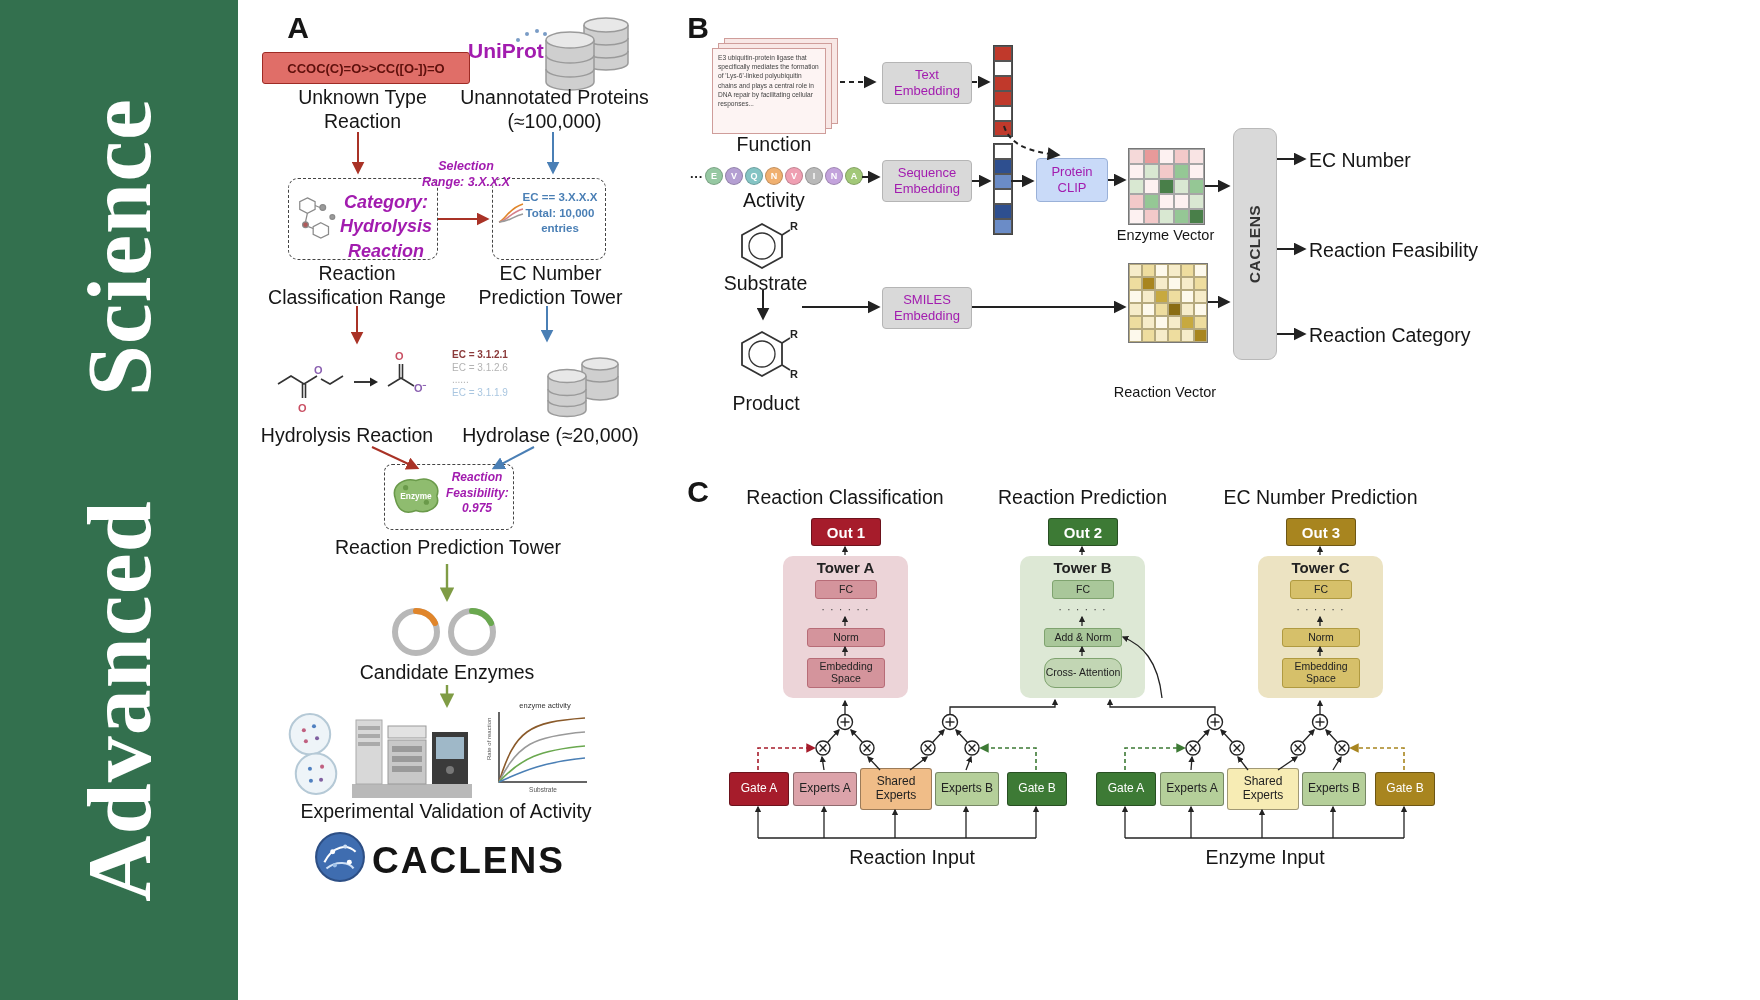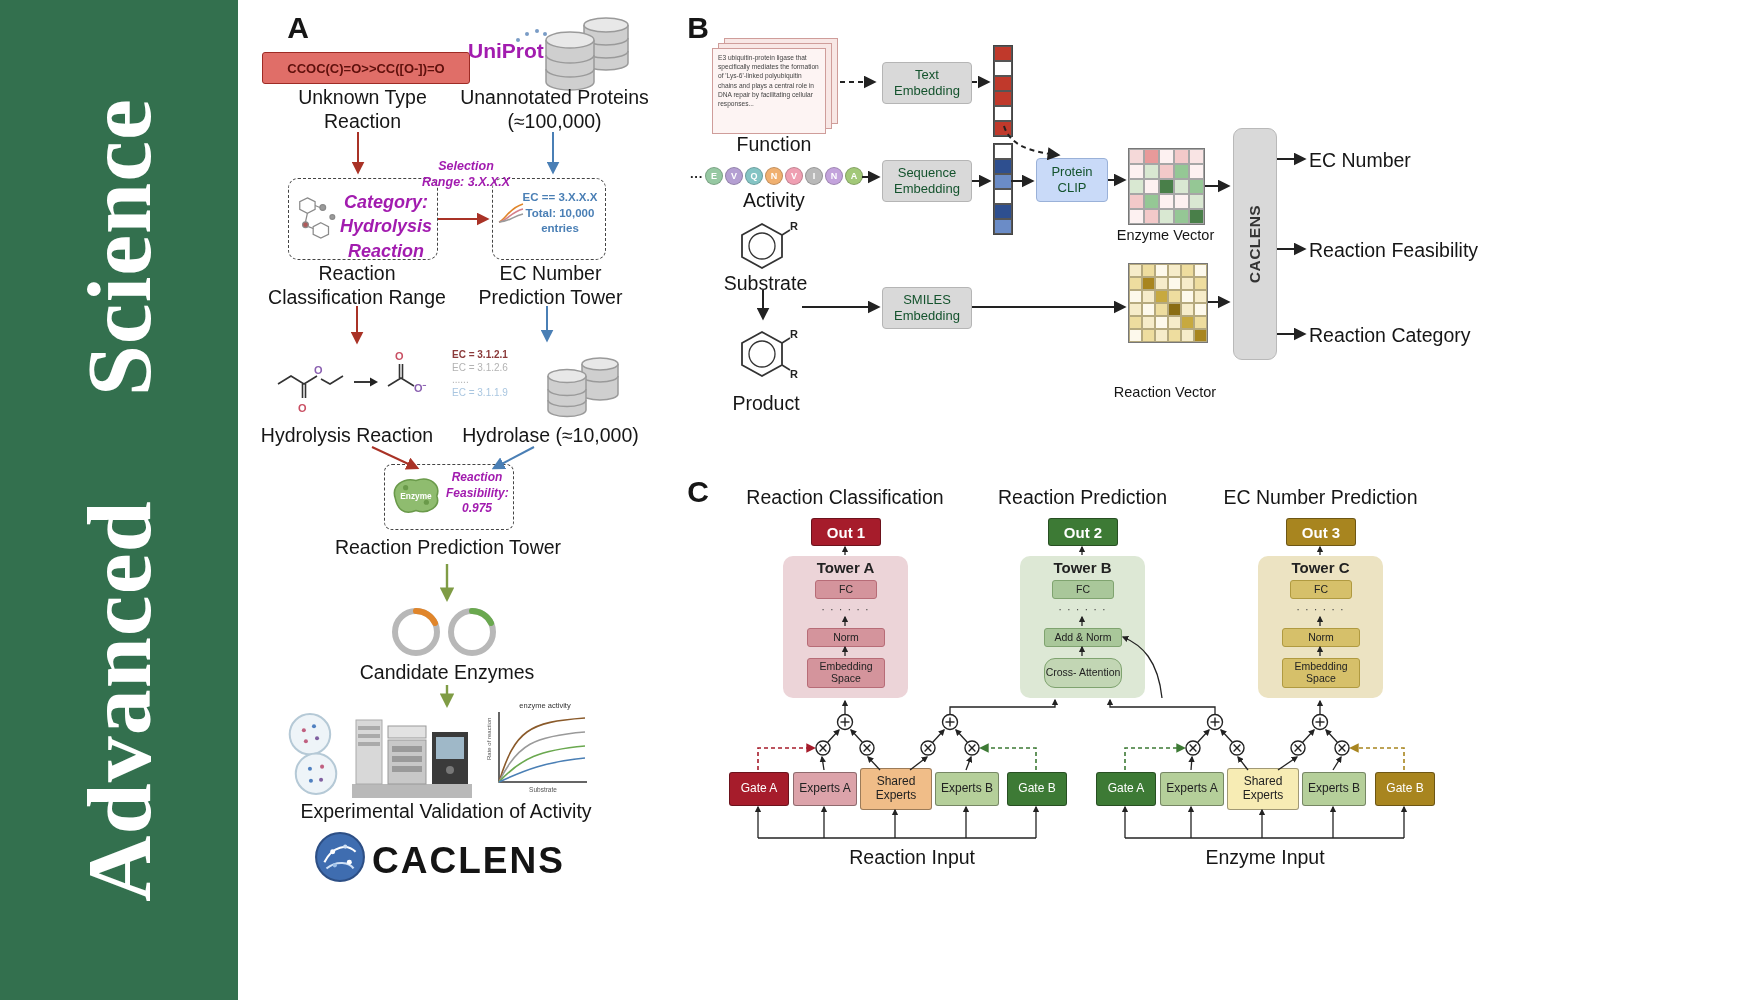--- a/index.html
+++ b/index.html
@@ -14,21 +14,21 @@
   .sidebar{position:absolute;left:0;top:0;width:238px;height:1000px;background:#33704e;
            display:flex;align-items:center;justify-content:center;}
   .sidebar span{transform:rotate(-90deg);white-space:nowrap;color:#ffffff;
                 font-family:"Liberation Serif",serif;font-weight:bold;font-size:92px;word-spacing:80px;letter-spacing:1px;}
   .smilesbox{position:absolute;background:#e06e68;border:1.6px solid #9e2b25;border-radius:3px;
              display:flex;align-items:center;justify-content:center;color:#5e100c;font-weight:bold;font-size:13px;}
   .dashbox{position:absolute;border:1.7px dashed #444;border-radius:10px;}
   .redtxt{color:#a21caf;font-weight:bold;font-style:italic;}
   .bluetxt{color:#4a7fb5;font-weight:bold;}
   .gbox{position:absolute;background:#d9d9d9;border:1px solid #b5b5b5;border-radius:4px;
-        display:flex;align-items:center;justify-content:center;text-align:center;font-size:13px;color:#14532d;line-height:1.2;}
+        display:flex;align-items:center;justify-content:center;text-align:center;font-size:13px;color:#a21caf;line-height:1.2;}
   .clipbox{background:#c9daf8;border:1px solid #9ab1d8;}
   .vec{position:absolute;display:grid;border:1px solid #444;}
   .vec>div{width:16px;height:13px;border:0.5px solid #555;}
   .mat5{position:absolute;display:grid;grid-template-columns:repeat(5,15px);grid-auto-rows:15px;border:1px solid #777;}
   .mat5>div{border:0.5px solid #a6a6a6;}
   .mat6{position:absolute;display:grid;grid-template-columns:repeat(6,13px);grid-auto-rows:13px;border:1px solid #777;}
   .mat6>div{border:0.5px solid #b5a97e;}
   .seqrow{position:absolute;display:flex;align-items:center;gap:2px;font-size:13px;color:#222;font-weight:bold;}
   .seq-circle{display:inline-block;width:16px;height:16px;border-radius:50%;color:#fff;font-size:9px;font-weight:bold;
               text-align:center;line-height:16px;border:1px solid rgba(0,0,0,.2);}
@@ -308,21 +308,21 @@
     <path d="M42,12 v30 a18,6 0 0 0 36,0 v-30" fill="#cfcfcf"></path>
     <ellipse cx="60" cy="12" rx="18" ry="6" fill="#e8e8e8"></ellipse>
     <path d="M42,24 a18,6 0 0 0 36,0" fill="none"></path>
     <path d="M8,24 v34 a19,6.5 0 0 0 38,0 v-34" fill="#cfcfcf"></path>
     <ellipse cx="27" cy="24" rx="19" ry="6.5" fill="#e8e8e8"></ellipse>
     <path d="M8,37 a19,6.5 0 0 0 38,0" fill="none"></path>
     <path d="M8,48 a19,6.5 0 0 0 38,0" fill="none"></path>
   </g>
 </svg>
 
-<div class="t0 s19" style="left:448px;top:424px;width:205px;">Hydrolase (≈10,000)</div>
+<div class="t0 s19" style="left:448px;top:424px;width:205px;">Hydrolase (≈20,000)</div>
 
 <div class="dashbox" style="left:384px;top:464px;width:128px;height:64px;border-radius:8px;"></div>
 <svg class="abs" style="left:389px;top:472px;" width="54" height="48" viewBox="0 0 52 44">
   <path d="M6,24 C2,12 14,4 26,7 C40,2 50,12 46,22 C50,32 38,40 26,36 C14,41 8,34 6,24 z" fill="#8fbc6f" stroke="#6a9a4a" stroke-width="1.5"></path>
   <circle cx="16" cy="14" r="2.5" fill="#6a9a4a"></circle>
     <circle cx="36" cy="28" r="2.5" fill="#6a9a4a"></circle>
   <text x="26" y="25" text-anchor="middle" font-size="8" fill="#ffffff" font-weight="bold">Enzyme</text>
 </svg>
 <div class="t0 redtxt" style="left:446px;top:470px;width:62px;font-size:12px;line-height:1.3;font-weight:600;">Reaction Feasibility: 0.975</div>
 

